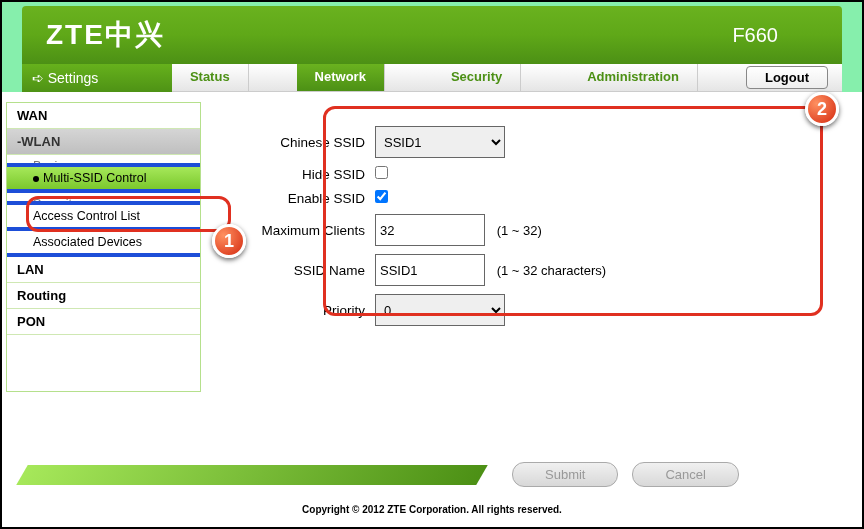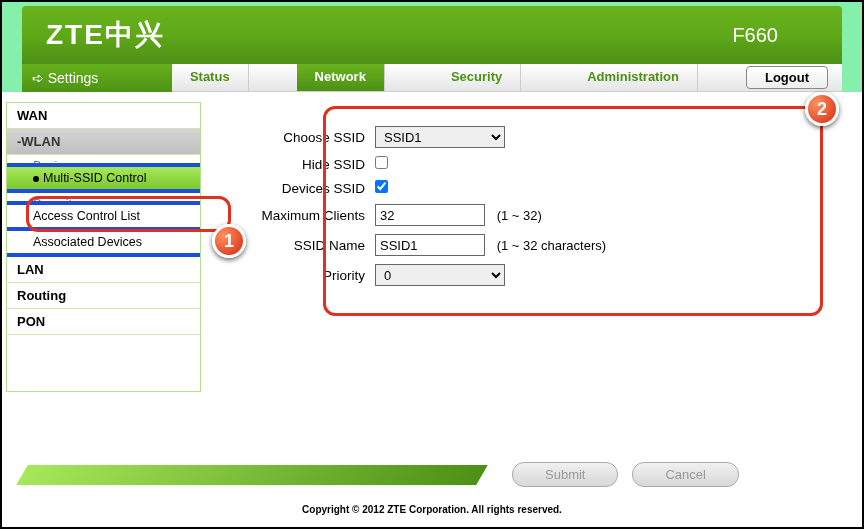--- a/index.html
+++ b/index.html
@@ -20,21 +20,21 @@
 .sidebar { width: 195px; border: 1px solid #b5e08c; min-height: 290px; background: #fff; }
 .side-item { padding: 5px 10px; border-bottom: 1px solid #cfe8b3; font-size: 13px; font-weight: bold; cursor: pointer; }
 .side-item.expanded { background: linear-gradient(to bottom, #d5d5d5, #bfbfbf); color: #333; }
 .side-sub { padding: 4px 10px 4px 26px; font-size: 12.5px; font-weight: normal; border-bottom: 4px solid #1d4ed8; cursor: pointer; }
 .side-sub.active-hl { background: linear-gradient(to bottom, #a6e85a, #7bc82d); font-weight: normal; position: relative; }
 .side-sub .bullet { display:inline-block; width:6px; height:6px; background:#000; border-radius:50%; margin-right:4px; vertical-align:middle; }
 .side-sub.truncated { color:#777; }
 .main { flex: 1; position: relative; padding-top: 24px; }
 .form-row { display: flex; align-items: center; margin-bottom: 8px; }
 .form-label { width: 160px; text-align: right; padding-right: 10px; font-size: 13.5px; }
-.form-control select, .form-control input[type=text] { border: 1px solid #666; padding: 2px 4px; font-size: 13px; height: 22px; }
+.form-control select, .form-control input[type=text] { border: 1px solid #666; padding: 2px 4px; font-size: 13px; height: 32px; }
 .sel-w { width: 130px; }
 .txt-w { width: 110px; }
 .hint { margin-left: 8px; font-size: 13px; }
 .highlight-box { position: absolute; border: 3px solid #e03020; border-radius: 12px; pointer-events: none; }
 .callout { position: absolute; width: 34px; height: 34px; border-radius: 50%; background: radial-gradient(circle at 30% 30%, #ff9060, #d42a10); border: 3px solid #fff; box-shadow: 0 2px 5px rgba(0,0,0,0.6); color: #fff; font-weight: bold; font-size: 18px; display:flex; align-items:center; justify-content:center; }
 .bottom-bar { position: absolute; left: 20px; right: 20px; bottom: 40px; display: flex; align-items: center; }
 .green-stripe { height: 20px; width: 460px; background: linear-gradient(to right, #a6e85a, #4c9015); transform: skewX(-30deg); }
 .btn-gray { margin-left: 30px; background: linear-gradient(to bottom,#f0f0f0,#d8d8d8); border:1px solid #aaa; border-radius:12px; color:#999; padding: 4px 32px; font-size:13px; }
 .btn-gray + .btn-gray { margin-left: 14px; }
 .copyright { position:absolute; bottom: 12px; width:100%; text-align:center; font-size:10px; font-weight:bold; }
@@ -77,33 +77,33 @@
       <div class="side-sub truncated" style="height:12px; overflow:hidden;">Security</div>
       <div class="side-sub">Access Control List</div>
       <div class="side-sub">Associated Devices</div>
       <div class="side-item">LAN</div>
       <div class="side-item">Routing</div>
       <div class="side-item">PON</div>
     </div>
 
     <div class="main">
       <div class="form-row">
-        <div class="form-label">Choose SSID</div>
+        <div class="form-label">Chinese SSID</div>
         <div class="form-control">
           <select class="sel-w"><option>SSID1</option></select>
         </div>
       </div>
       <div class="form-row">
         <div class="form-label">Hide SSID</div>
         <div class="form-control">
           <input type="checkbox" style="">
         </div>
       </div>
       <div class="form-row">
-        <div class="form-label">Devices SSID</div>
+        <div class="form-label">Enable SSID</div>
         <div class="form-control">
           <input type="checkbox" checked="" style="">
         </div>
       </div>
       <div class="form-row">
         <div class="form-label">Maximum Clients</div>
         <div class="form-control">
           <input type="text" class="txt-w" value="32" style="">
           <span class="hint">(1 ~ 32)</span>
         </div>

